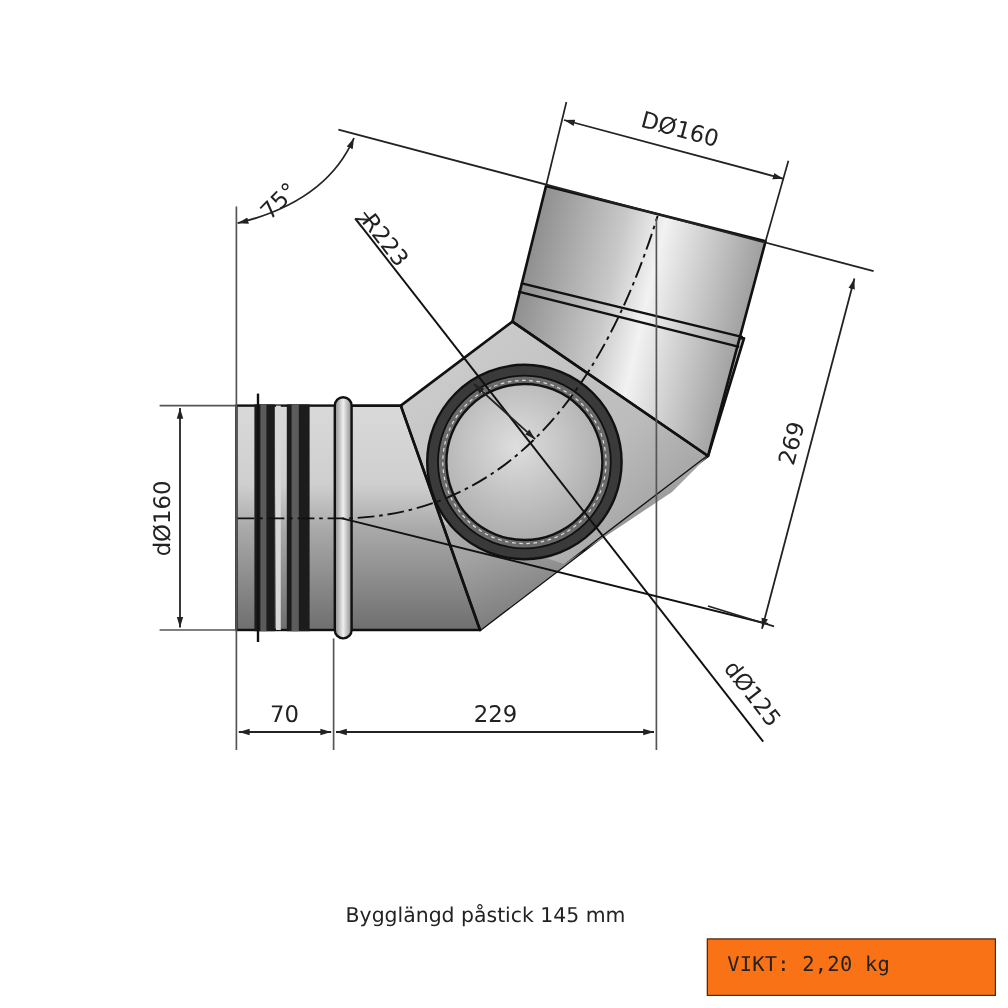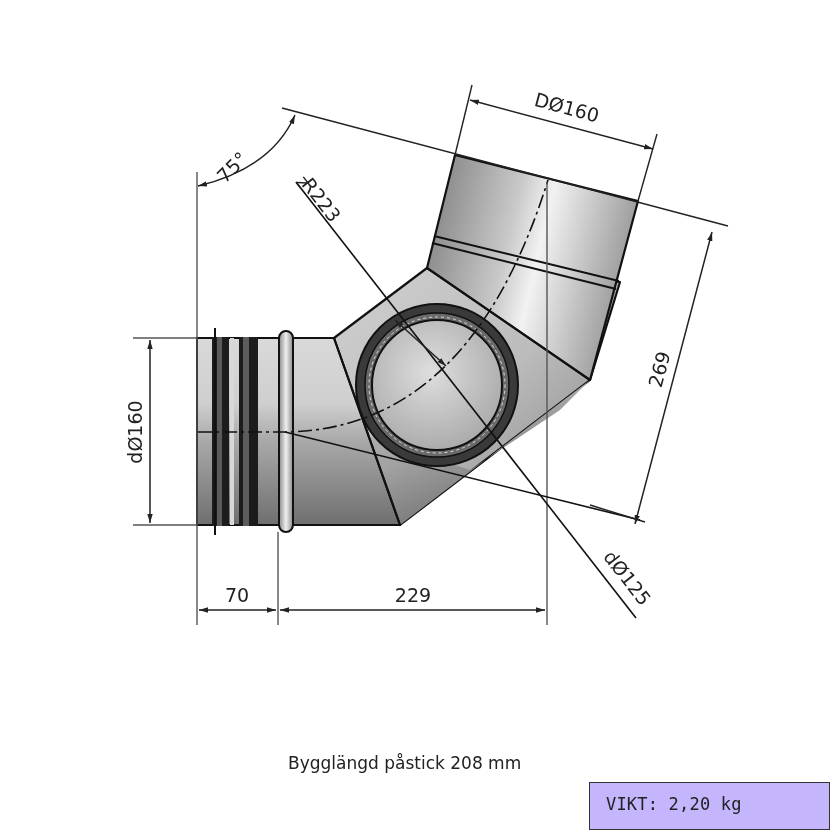--- a/index.html
+++ b/index.html
@@ -3,21 +3,21 @@
 <meta charset="utf-8">
 <style>
   html, body { margin: 0; padding: 0; background: #ffffff; }
   body { width: 840px; height: 840px; position: relative; overflow: hidden;
          font-family: "DejaVu Sans", sans-serif; color: #222; }
   #drawing { position: absolute; left: 0; top: 0; width: 840px; height: 840px; }
   .dimtxt { font-family: "DejaVu Sans", sans-serif; font-size: 19px; fill: #222; }
   .caption { position: absolute; left: 288px; top: 753px; font-size: 17px;
              font-family: "DejaVu Sans", sans-serif; color: #222; white-space: nowrap; }
   .weight-box { position: absolute; left: 589px; top: 782px; width: 241px; height: 48px;
-                box-sizing: border-box; border: 1.5px solid #333; background: #c4b5fd; }
+                box-sizing: border-box; border: 1.5px solid #333; background: #f97316; }
   .weight-text { position: absolute; left: 16px; top: 11px; font-size: 17px;
                  font-family: "DejaVu Sans Mono", monospace; color: #222; letter-spacing: 0.2px;
                  white-space: nowrap; }
 </style>
 </head>
 <body>
 
 <svg id="drawing" viewBox="0 0 840 840" xmlns="http://www.w3.org/2000/svg">
   <defs>
     <linearGradient id="gLeft" x1="0" y1="0" x2="0" y2="1">
@@ -132,17 +132,17 @@
     <text x="0" y="0" class="dimtxt" transform="translate(298,186) rotate(52)" text-anchor="middle">z</text>
     <text class="dimtxt" transform="translate(565,114) rotate(15)" text-anchor="middle">DØ160</text>
     <text class="dimtxt" transform="translate(666,371) rotate(-75)" text-anchor="middle">269</text>
     <text class="dimtxt" transform="translate(142,432) rotate(-90)" text-anchor="middle">dØ160</text>
     <text class="dimtxt" transform="translate(622,582) rotate(52)" text-anchor="middle">dØ125</text>
     <text class="dimtxt" x="237" y="602" text-anchor="middle">70</text>
     <text class="dimtxt" x="413" y="602" text-anchor="middle">229</text>
   </g>
 </svg>
 
-<div class="caption">Bygglängd påstick 208 mm</div>
+<div class="caption">Bygglängd påstick 145 mm</div>
 
 <div class="weight-box">
   <span class="weight-text">VIKT: 2,20 kg</span>
 </div>
 
 </body></html>

